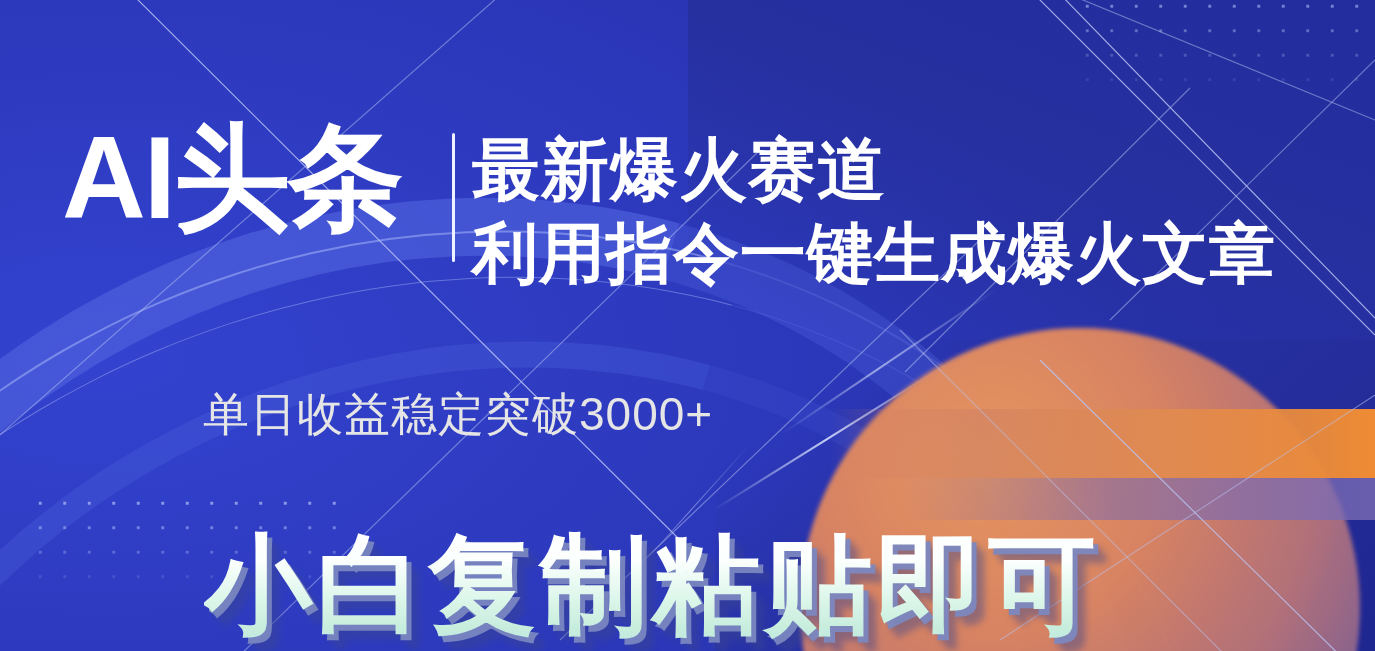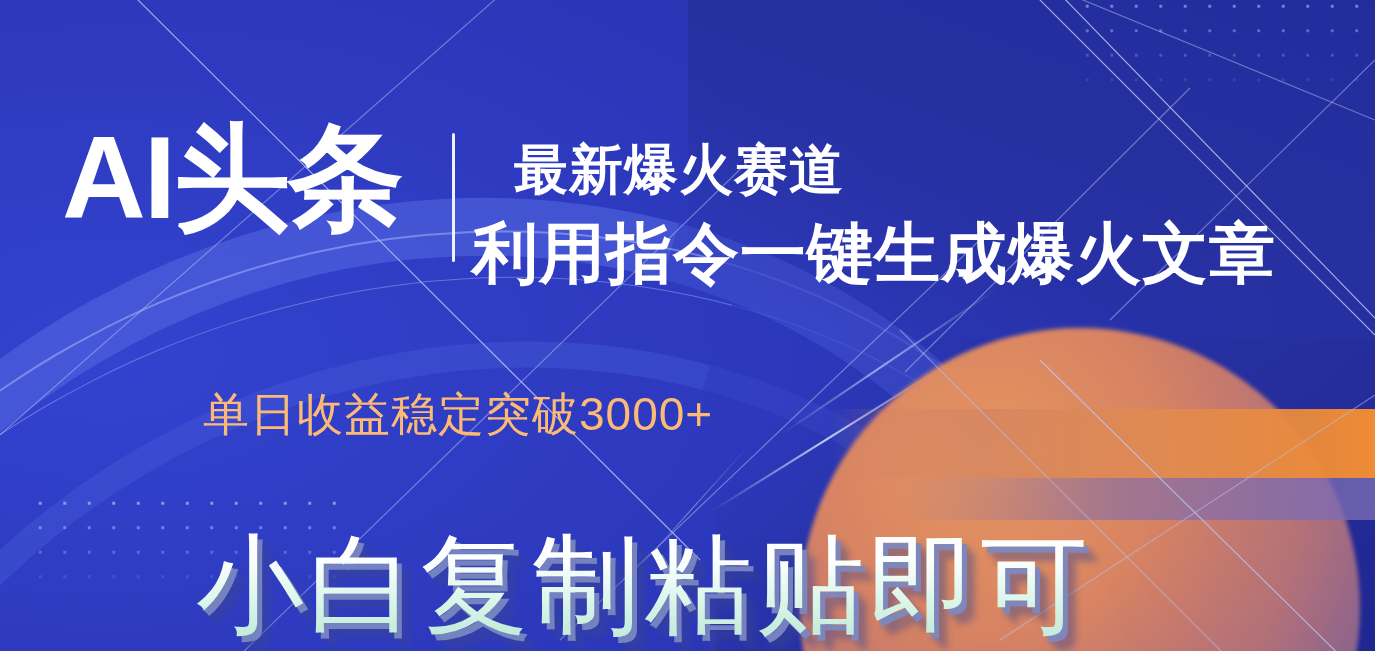--- a/index.html
+++ b/index.html
@@ -124,40 +124,40 @@
     position:absolute;
     left:472px; top:127px;
     width:880px;
   }
   .headline .h-line{
     color:#ffffff;
     font-weight:bold;
     white-space:nowrap;
     letter-spacing:1px;
   }
-  .headline .h1{ font-size:54px; line-height:84px;margin-left:42px; }
+  .headline .h1{ font-size:68px; line-height:84px; }
   .headline .h2{ font-size:66px; line-height:84px; margin-top:0; }
 
   .subline{
     position:absolute;
     left:203px; top:386px;
     font-size:46px;
     line-height:56px;
-    color:#fdba74;
+    color:#e5e5e5;
     font-weight:normal;
     letter-spacing:1px;
     white-space:nowrap;
   }
 
   .bottomline{
     position:absolute;
-    left:196px; top:524px;
+    left:204px; top:524px;
     font-size:108px;
     line-height:122px;
-    font-weight:normal;
+    font-weight:bold;
     letter-spacing:4px;
     white-space:nowrap;
     background:linear-gradient(180deg,#ffffff 0%,#fbfffd 30%,#dcf6ea 62%,#c7eddd 85%,#bfe9e0 100%);
     -webkit-background-clip:text;
             background-clip:text;
     color:transparent;
     -webkit-text-fill-color:transparent;
     filter:drop-shadow(5px 6px 0 rgba(124,137,193,.92)) drop-shadow(8px 9px 3px rgba(60,70,140,.45));
   }
 

